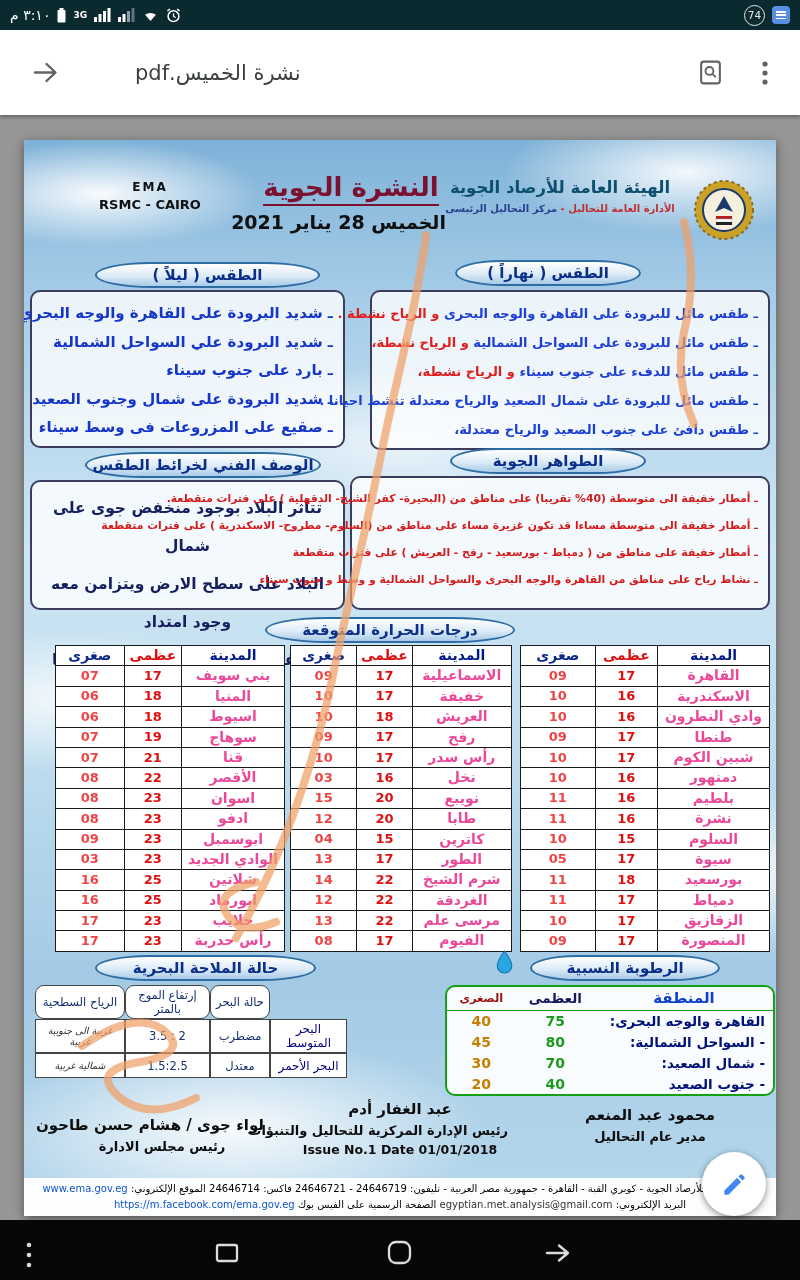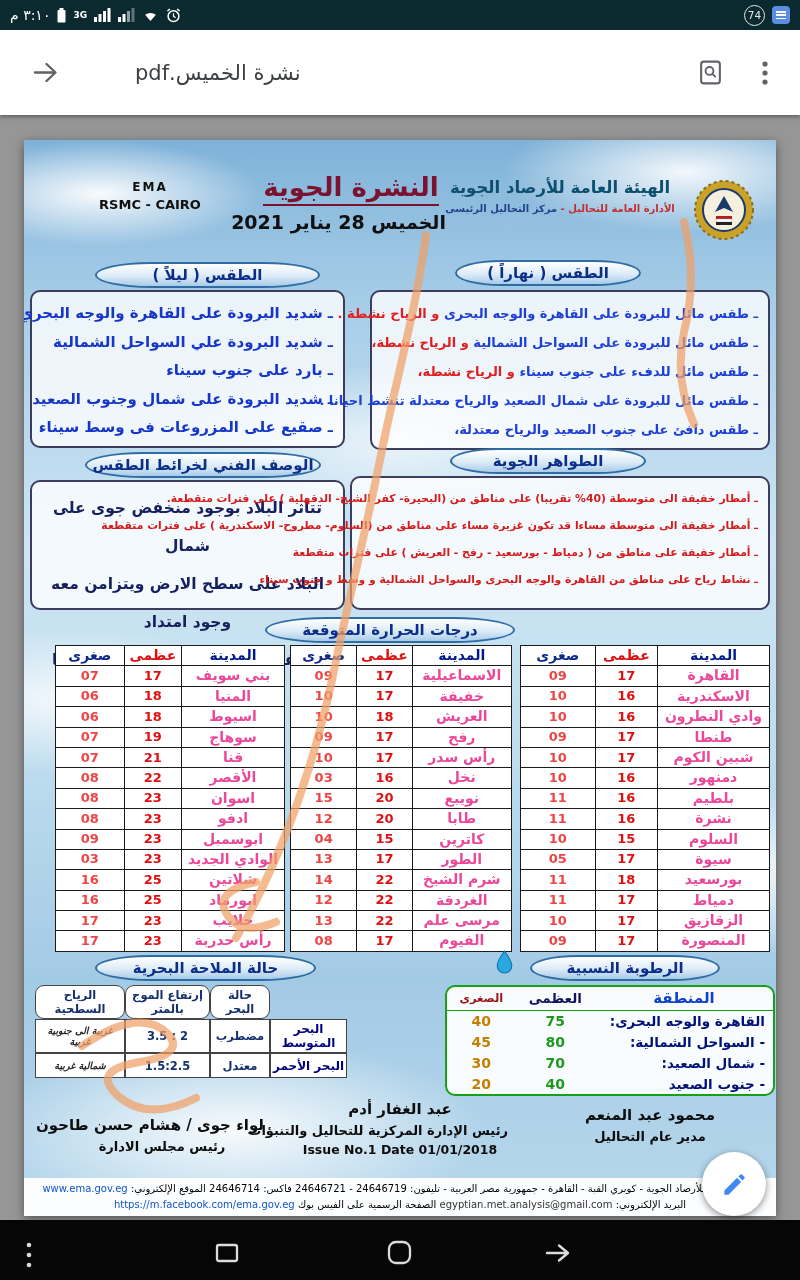--- a/index.html
+++ b/index.html
@@ -130,21 +130,21 @@
   .temps td.city { color:#ec4899; font-size:14px; }
   .temps td.max  { color:#e01010; }
   .temps td.min  { color:#ef4444;margin-left:46px; }
 
   
   table.marine {
     position:absolute; left:11px; top:845px; width:312px;
     border-collapse:separate; border-spacing:0; direction:rtl; z-index:3;
   }
   .marine th, .marine td {
-    border:1.5px solid #444; background:#fff; font-weight:bold;
+    border:1.5px solid #444; background:#fff; font-weight:normal;
     text-align:center; padding:2px 2px;
   }
   .marine th { font-size:11.5px; color:#14306e; border-radius:9px; height:21px; }
   .marine th.corner { border:none; background:transparent; }
   .marine td { font-size:11.5px; color:#14306e; height:25px; }
   .marine td.sea  { width:77px; color:#000080; font-size:12px; }
   .marine td.state{ width:60px; }
   .marine td.wave { width:85px; direction:ltr; }
   .marine td.wind { width:90px; font-size:9.5px; font-style:italic; color:#2a2a2a; }
 

